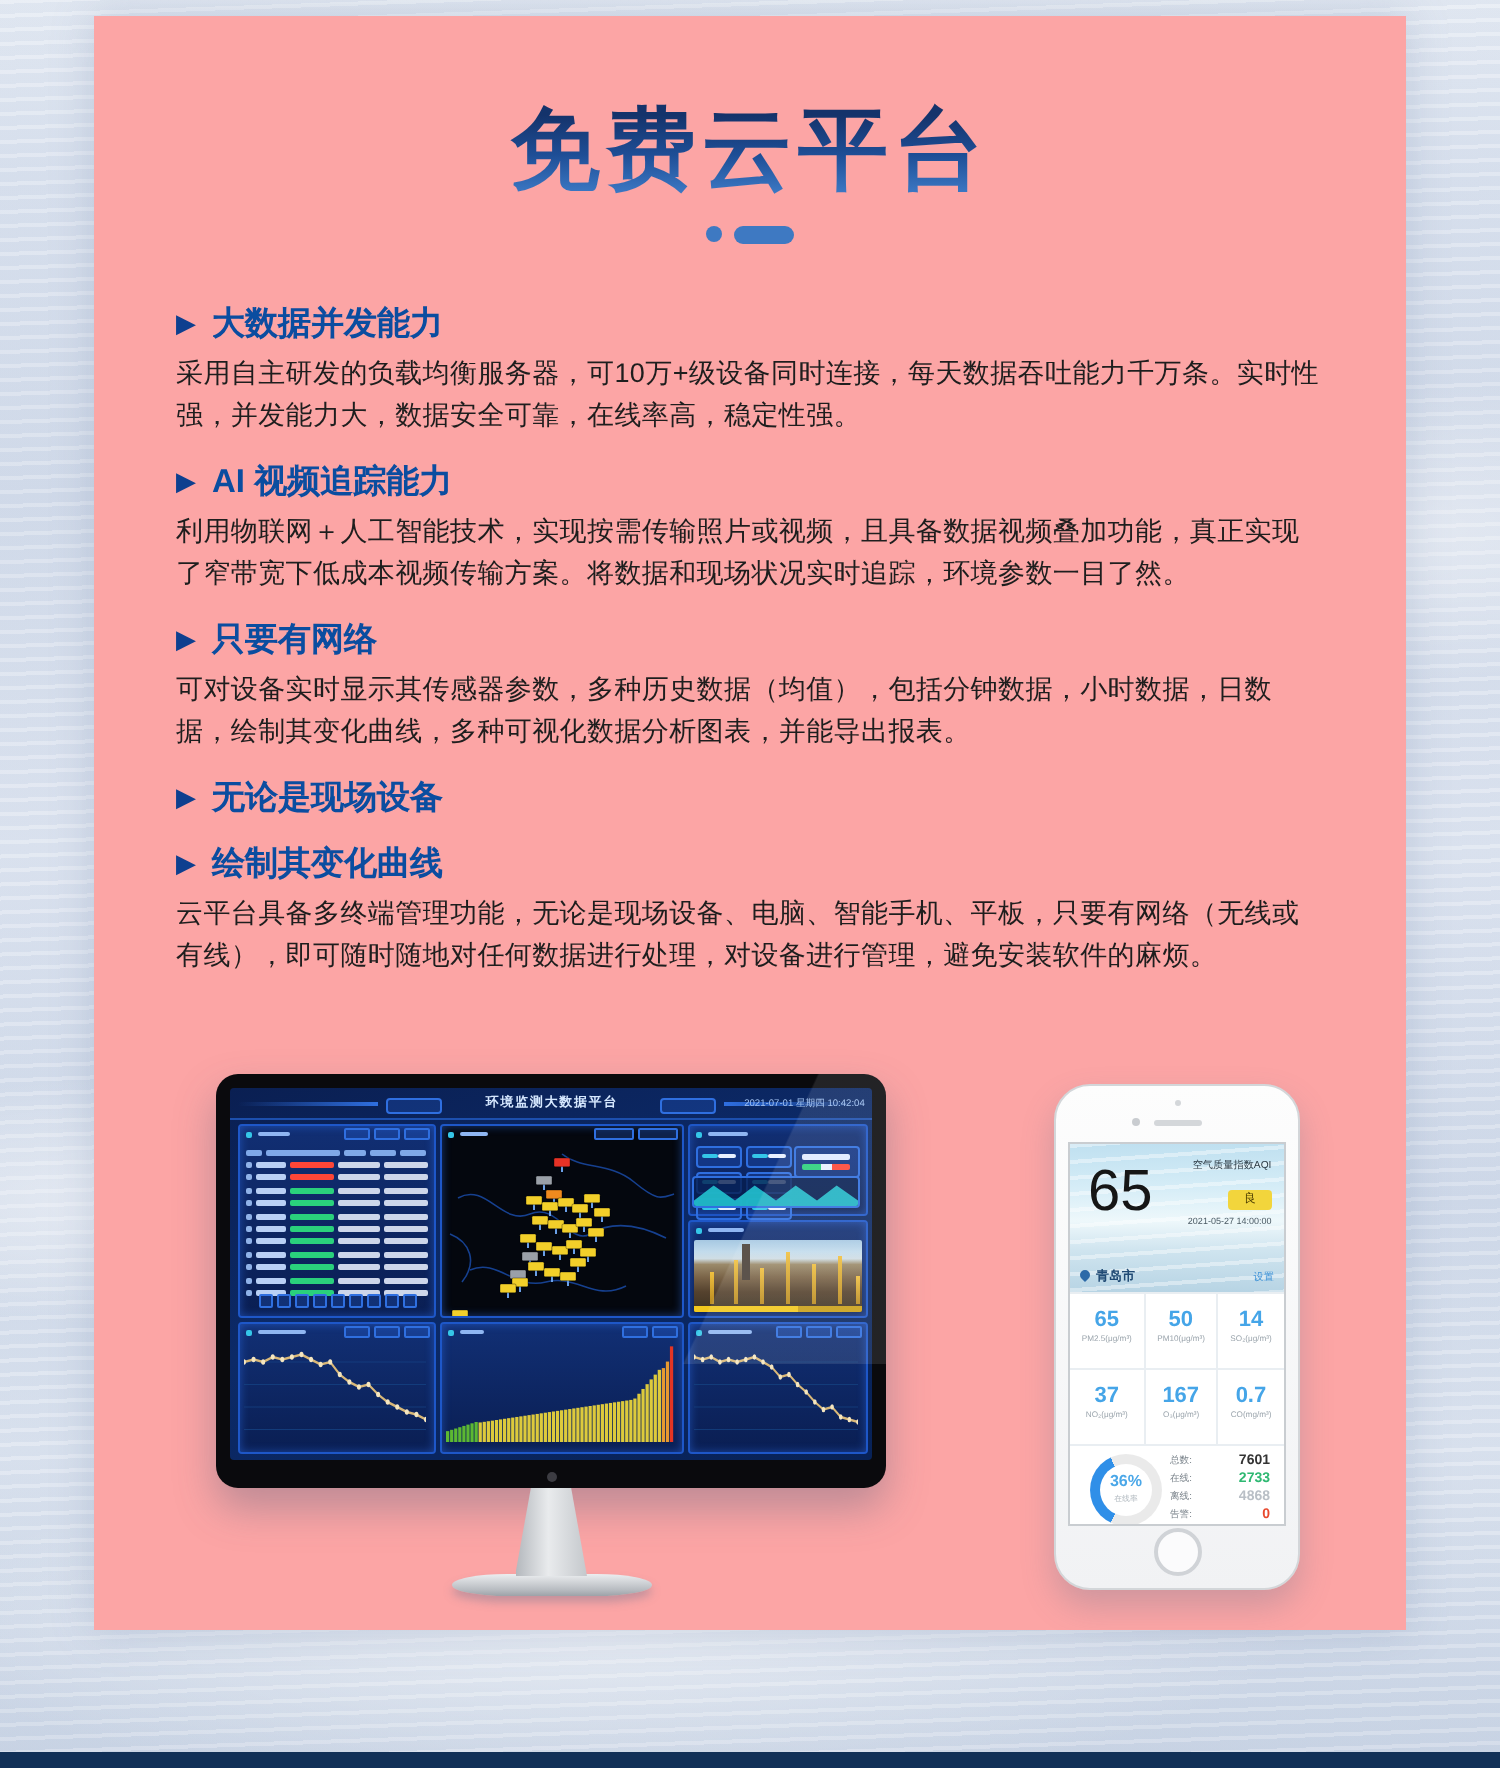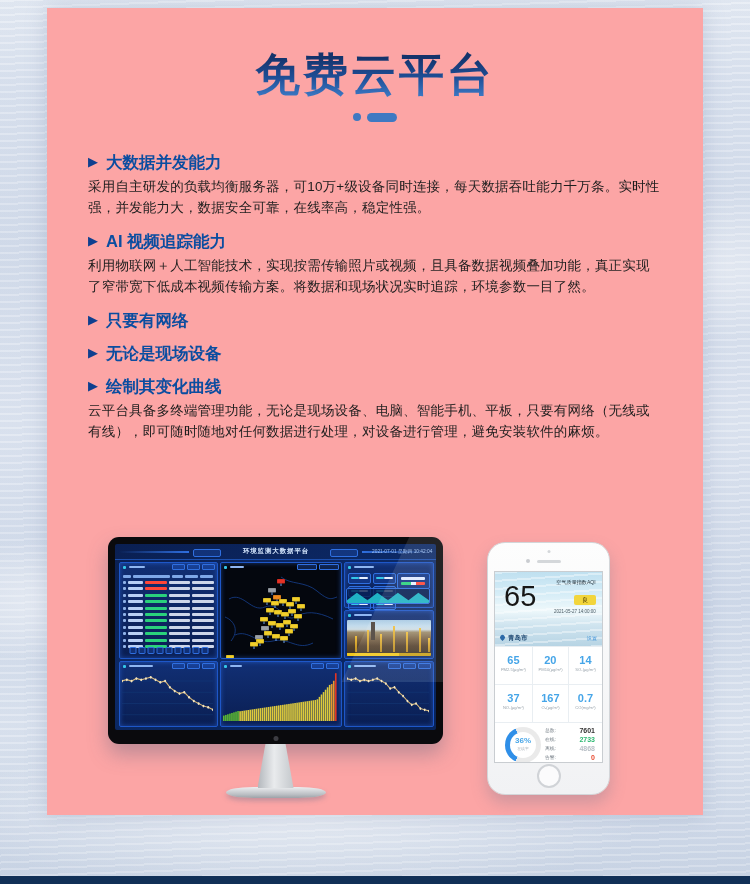--- a/index.html
+++ b/index.html
@@ -88,21 +88,21 @@
   .photo .scrub::before{content:"";position:absolute;left:0;top:0;width:62%;height:100%;background:#f2c81e;}
   .p-chart{top:117px;height:64px;}
   .p-chart svg{position:absolute;left:2px;top:9px;}
   .pc1{left:4px;width:97px;} .pc2{left:105px;width:120px;} .pc3{left:229px;width:88px;}
   .stand-neck{width:36px;height:44px;margin:0 auto;clip-path:polygon(22% 0,78% 0,100% 100%,0 100%);
     background:linear-gradient(90deg,#b4b8bd,#e9ebed 45%,#c3c7cb);}
   .stand-base{width:100px;height:11px;margin:-1px auto 0;border-radius:50% / 90%;
     background:linear-gradient(180deg,#eceef0,#b9bdc2 70%,#9da2a8);box-shadow:0 3px 5px rgba(90,110,140,.35);}
 
   
-  .phone{position:absolute;left:440px;top:13px;width:121px;height:251px;border-radius:18px;
+  .phone{position:absolute;left:480px;top:13px;width:121px;height:251px;border-radius:18px;
     background:linear-gradient(180deg,#fdfdfd,#f1f2f4);border:1px solid #d3d6d9;box-shadow:0 8px 16px rgba(90,110,140,.28);text-decoration:underline;}
   .cam{position:absolute;left:38px;top:16px;width:4px;height:4px;border-radius:50%;background:#c9ccd0;}
   .speaker{position:absolute;left:50%;top:17px;transform:translateX(-50%);width:24px;height:3px;border-radius:2px;background:#d4d7da;}
   .sensor{position:absolute;left:50%;top:7px;transform:translateX(-50%);width:3px;height:3px;border-radius:50%;background:#d4d7da;}
   .pscreen{position:absolute;left:6px;top:28px;width:107px;height:190px;background:#ffffff;border:1px solid #c9cdd1;overflow:hidden;}
   .home-btn{position:absolute;left:50%;bottom:6px;transform:translateX(-50%);width:20px;height:20px;border-radius:50%;border:2px solid #d0d3d7;background:#fbfbfc;}
   .sky{position:relative;width:100%;height:74px;
     background:
       repeating-linear-gradient(176deg, rgba(255,255,255,.4) 0 2px, transparent 2px 8px),
       linear-gradient(180deg,#bfe0f0 0%,#d6edf7 30%,#eef8fb 52%,#cfe4ef 72%,#b7d4e4 100%);}
@@ -156,20 +156,21 @@
         <span class="sec-arrow">▶</span>
         <span class="sec-title">AI 视频追踪能力</span>
       </div>
       <div class="sec-body">利用物联网＋人工智能技术，实现按需传输照片或视频，且具备数据视频叠加功能，真正实现了窄带宽下低成本视频传输方案。将数据和现场状况实时追踪，环境参数一目了然。</div>
     </div>
     <div class="section">
       <div class="sec-head">
         <span class="sec-arrow">▶</span>
         <span class="sec-title">只要有网络</span>
       </div>
+      <div class="sec-body">可对设备实时显示其传感器参数，多种历史数据（均值），包括分钟数据，小时数据，日数据，绘制其变化曲线，多种可视化数据分析图表，并能导出报表。</div>
     </div>
     <div class="section">
       <div class="sec-head">
         <span class="sec-arrow">▶</span>
         <span class="sec-title">无论是现场设备</span>
       </div>
     </div>
     <div class="section">
       <div class="sec-head">
         <span class="sec-arrow">▶</span>
@@ -641,21 +642,21 @@
             <span class="loc-city">青岛市</span>
             <span class="loc-more">设置</span>
           </div>
         </div>
         <div class="metric-grid">
           <div class="mcell">
               <div class="mval">65</div>
               <div class="mlab">PM2.5(μg/m³)</div>
             </div>
           <div class="mcell">
-              <div class="mval">20</div>
+              <div class="mval">50</div>
               <div class="mlab">PM10(μg/m³)</div>
             </div>
           <div class="mcell">
               <div class="mval">14</div>
               <div class="mlab">SO₂(μg/m³)</div>
             </div>
           <div class="mcell">
               <div class="mval">37</div>
               <div class="mlab">NO₂(μg/m³)</div>
             </div>

